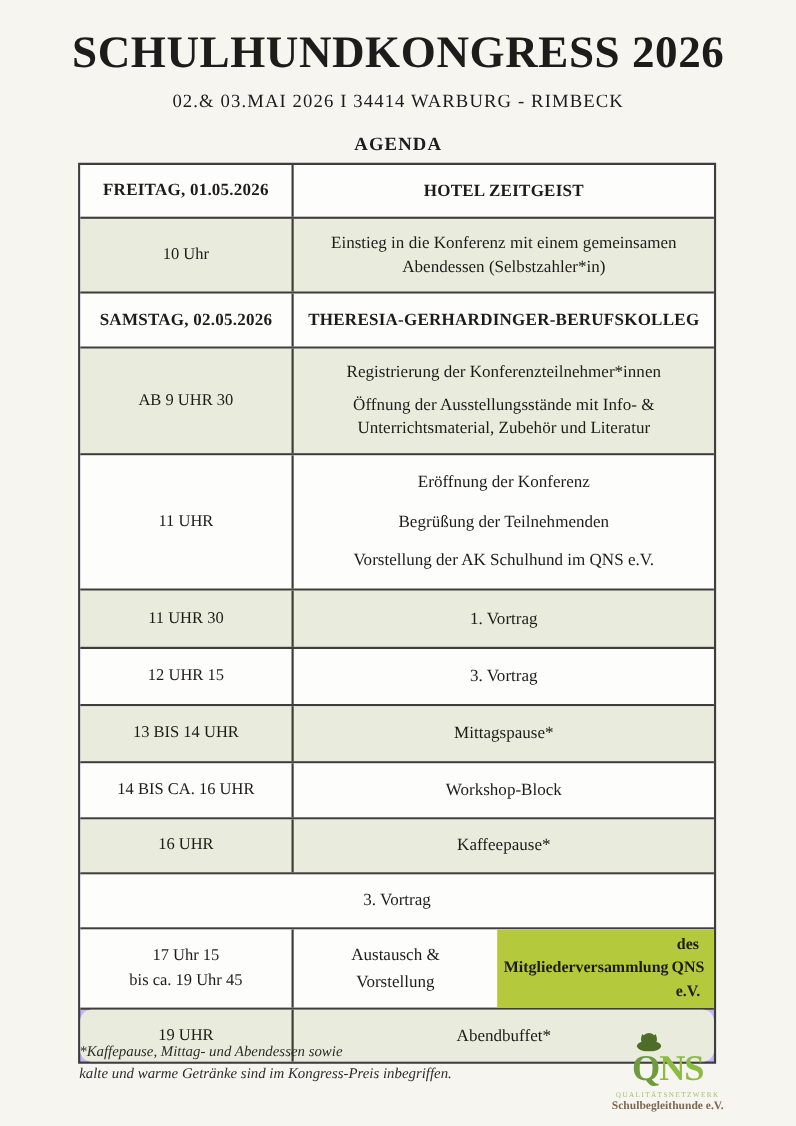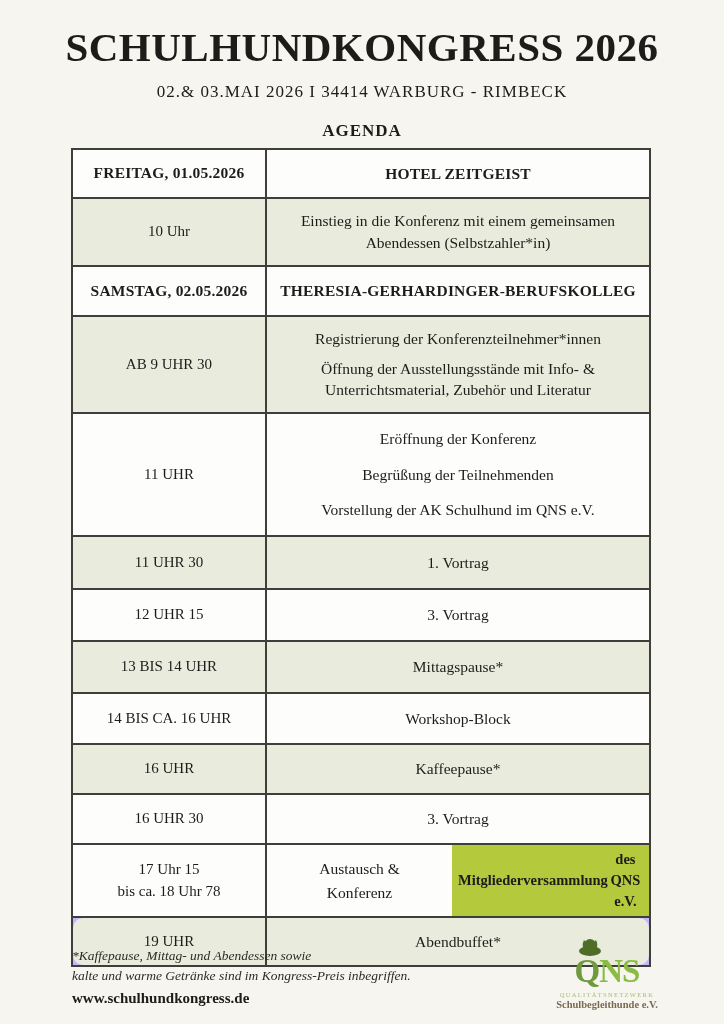--- a/index.html
+++ b/index.html
@@ -137,35 +137,34 @@
     </div>
 
     <div class="row green" style="min-height:48px">
       <div class="cell-time">16 UHR</div>
       <div class="cell-content">
         <p>Kaffeepause*</p>
       </div>
     </div>
 
     <div class="row" style="min-height:48px">
-      <div class="cell-time">16 UHR 30</div>
       <div class="cell-content">
         <p>3. Vortrag</p>
       </div>
     </div>
 
     <div class="row" style="min-height:64px">
       <div class="cell-time">
         <span>17 Uhr 15</span>
-        <span>bis ca. 18 Uhr 78</span>
+        <span>bis ca. 19 Uhr 45</span>
       </div>
       <div class="split">
         <div class="split-left">
           <span>Austausch &amp;</span>
-          <span>Konferenz</span>
+          <span>Vorstellung</span>
         </div>
         <div class="split-right">
           <span>Mitgliederversammlung</span>
           <span>des QNS e.V.</span>
         </div>
       </div>
     </div>
 
     <div class="row green" style="min-height:47px">
       <div class="cell-time">19 UHR</div>
@@ -174,21 +173,20 @@
       </div>
     </div>
 
   </div>
 
   <div class="note">
     <div>*Kaffepause, Mittag- und Abendessen sowie</div>
     <div>kalte und warme Getränke sind im Kongress-Preis inbegriffen.</div>
   </div>
 
-  <div class="website">www.schulhundkongress.de</div>
 
   <div class="logo">
     <div class="logo-dog">
       <svg width="30" height="18" viewBox="0 0 30 18" aria-hidden="true">
         <ellipse cx="15" cy="13" rx="11" ry="5" fill="#4e6e28"></ellipse>
         <circle cx="15" cy="7" r="6" fill="#4e6e28"></circle>
         <path d="M9,2 Q6,8 10,12 L13,6 Z" fill="#4e6e28"></path>
         <path d="M21,2 Q24,8 20,12 L17,6 Z" fill="#4e6e28"></path>
       </svg>
     </div>

